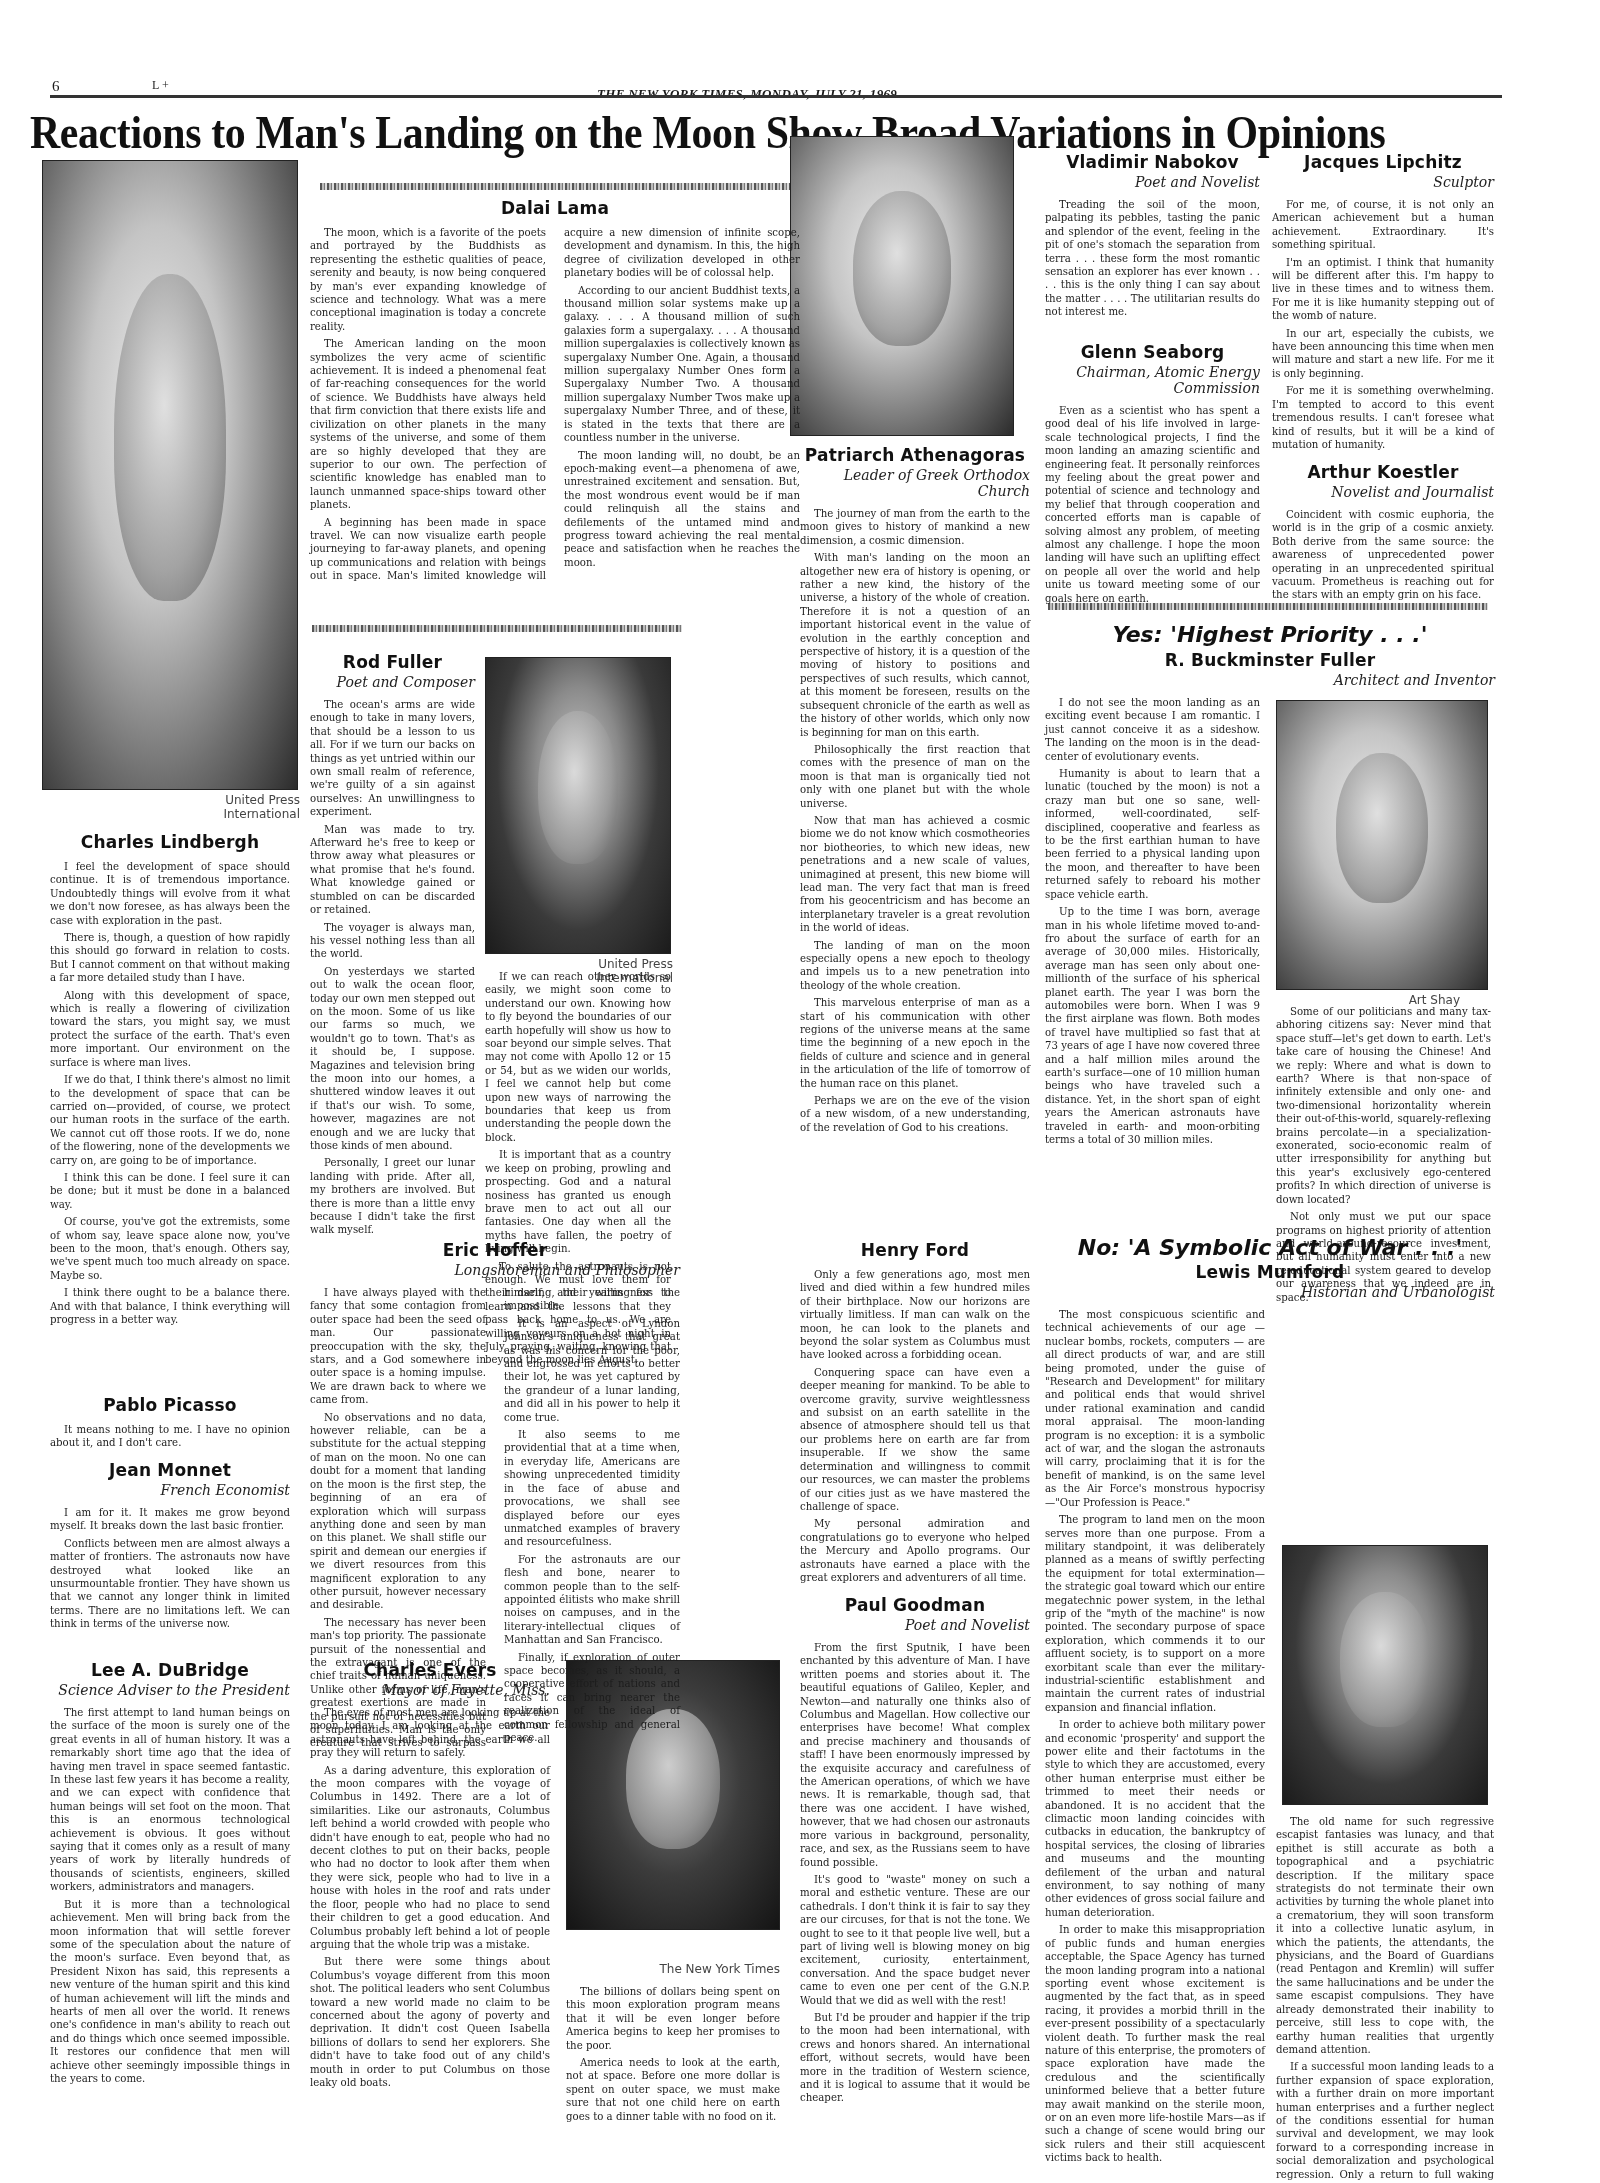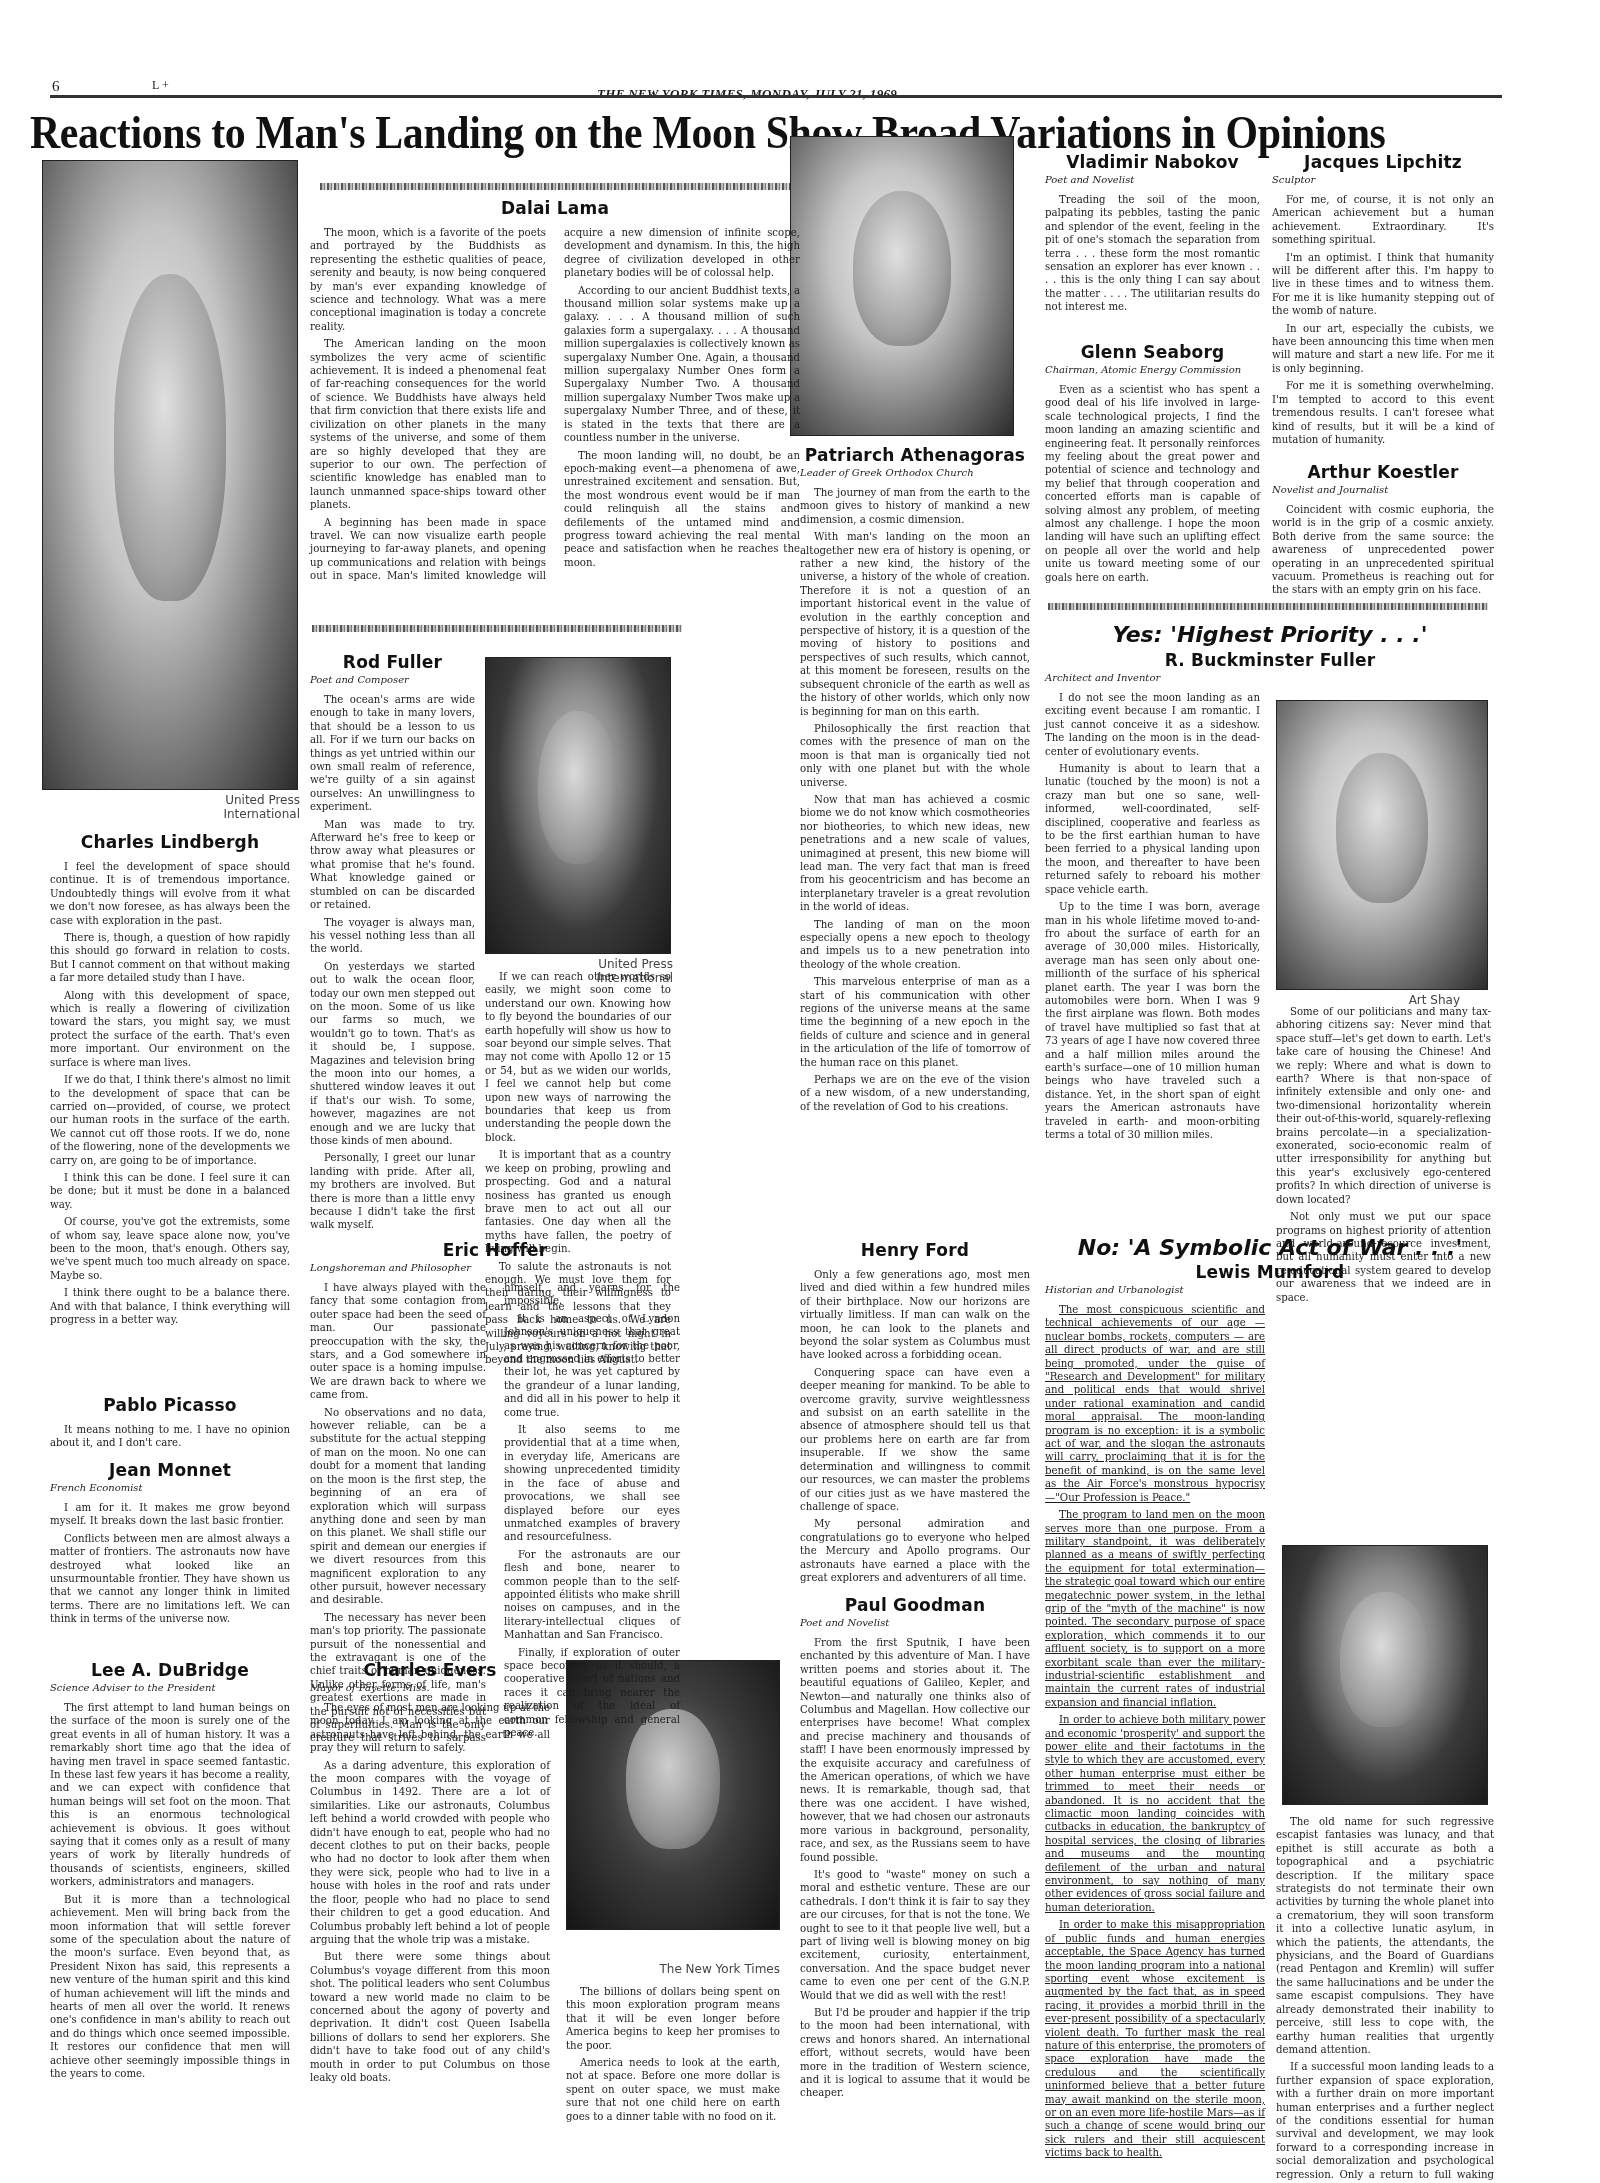--- a/index.html
+++ b/index.html
@@ -17,21 +17,21 @@
   .rule-hatch { position: absolute; height: 7px; background: repeating-linear-gradient(90deg, #555 0 2px, #bbb 2px 4px, #777 4px 5px, #ddd 5px 7px); }
 
   .photo { position: absolute; background: radial-gradient(ellipse at 50% 38%, #c9c9c9 0%, #8a8a8a 32%, #3a3a3a 62%, #1b1b1b 100%); border: 1px solid #222; }
   .photo.light { background: radial-gradient(ellipse at 45% 40%, #eeeeee 0%, #c4c4c4 35%, #6e6e6e 70%, #2b2b2b 100%); }
   .photo.dark { background: radial-gradient(ellipse at 50% 45%, #7a7a7a 0%, #3c3c3c 45%, #141414 100%); }
   .photo .face { position: absolute; left: 28%; top: 18%; width: 44%; height: 52%; border-radius: 48% 48% 44% 44%; background: radial-gradient(ellipse at 45% 40%, #dedede 0%, #9c9c9c 60%, #5a5a5a 100%); opacity: .85; }
   .credit { position: absolute; font-family: "DejaVu Sans", sans-serif; font-size: 12px; color: #444; text-align: right; }
 
   .art { position: absolute; }
   .art .name { font-family: "DejaVu Sans", sans-serif; font-weight: bold; font-size: 17px; text-align: center; letter-spacing: 0.2px; color: #111; }
-  .art .role { font-family: "DejaVu Serif", serif; font-style: italic; font-size: 10px; text-align: left; margin-top: 2px; color: #222; }
+  .art .role { font-family: "DejaVu Serif", serif; font-style: italic; font-size: 14px; text-align: right; margin-top: 2px; color: #222; }
   .art .body { margin-top: 8px; font-family: "DejaVu Serif", serif; font-size: 10.2px; line-height: 13.4px; text-align: justify; hyphens: auto; color: #1d1d1d; }
   .art .body.two-col { column-count: 2; column-gap: 18px; }
   .art .body p { text-indent: 14px; margin-bottom: 4px; }
 
   .section-head { position: absolute; font-family: "DejaVu Sans", sans-serif; font-weight: bold; font-style: italic; font-size: 22px; text-align: center; color: #111; }
 </style>
 </head>
 <body>
 
 <div class="folio">
@@ -257,21 +257,21 @@
   <div class="body" style="margin-top:0">
     <p>Some of our politicians and many tax-abhoring citizens say: Never mind that space stuff—let's get down to earth. Let's take care of housing the Chinese! And we reply: Where and what is down to earth? Where is that non-space of infinitely extensible and only one- and two-dimensional horizontality wherein their out-of-this-world, squarely-reflexing brains percolate—in a specialization-exonerated, socio-economic realm of utter irresponsibility for anything but this year's exclusively ego-centered profits? In which direction of universe is down located?</p>
     <p>Not only must we put our space programs on highest priority of attention and world-around-resource investment, but all humanity must enter into a new re-educational system geared to develop our awareness that we indeed are in space.</p>
   </div>
 </div>
 
 <div class="section-head" style="left:1045px;top:1235px;width:450px;">No: 'A Symbolic Act of War . . .'</div>
 <div class="art" style="left:1045px;top:1262px;width:450px;">
   <div class="name">Lewis Mumford</div>
   <div class="role">Historian and Urbanologist</div>
-  <div class="body" style="width:220px;text-decoration:underline;">
+  <div class="body" style="width:220px;">
     <p>The most conspicuous scientific and technical achievements of our age — nuclear bombs, rockets, computers — are all direct products of war, and are still being promoted, under the guise of "Research and Development" for military and political ends that would shrivel under rational examination and candid moral appraisal. The moon-landing program is no exception: it is a symbolic act of war, and the slogan the astronauts will carry, proclaiming that it is for the benefit of mankind, is on the same level as the Air Force's monstrous hypocrisy—"Our Profession is Peace."</p>
     <p>The program to land men on the moon serves more than one purpose. From a military standpoint, it was deliberately planned as a means of swiftly perfecting the equipment for total extermination—the strategic goal toward which our entire megatechnic power system, in the lethal grip of the "myth of the machine" is now pointed. The secondary purpose of space exploration, which commends it to our affluent society, is to support on a more exorbitant scale than ever the military-industrial-scientific establishment and maintain the current rates of industrial expansion and financial inflation.</p>
     <p>In order to achieve both military power and economic 'prosperity' and support the power elite and their factotums in the style to which they are accustomed, every other human enterprise must either be trimmed to meet their needs or abandoned. It is no accident that the climactic moon landing coincides with cutbacks in education, the bankruptcy of hospital services, the closing of libraries and museums and the mounting defilement of the urban and natural environment, to say nothing of many other evidences of gross social failure and human deterioration.</p>
     <p>In order to make this misappropriation of public funds and human energies acceptable, the Space Agency has turned the moon landing program into a national sporting event whose excitement is augmented by the fact that, as in speed racing, it provides a morbid thrill in the ever-present possibility of a spectacularly violent death. To further mask the real nature of this enterprise, the promoters of space exploration have made the credulous and the scientifically uninformed believe that a better future may await mankind on the sterile moon, or on an even more life-hostile Mars—as if such a change of scene would bring our sick rulers and their still acquiescent victims back to health.</p>
   </div>
 </div>
 <div class="art" style="left:1276px;top:1815px;width:218px;">
   <div class="body" style="margin-top:0">
     <p>The old name for such regressive escapist fantasies was lunacy, and that epithet is still accurate as both a topographical and a psychiatric description. If the military space strategists do not terminate their own activities by turning the whole planet into a crematorium, they will soon transform it into a collective lunatic asylum, in which the patients, the attendants, the physicians, and the Board of Guardians (read Pentagon and Kremlin) will suffer the same hallucinations and be under the same escapist compulsions. They have already demonstrated their inability to perceive, still less to cope with, the earthy human realities that urgently demand attention.</p>
     <p>If a successful moon landing leads to a further expansion of space exploration, with a further drain on more important human enterprises and a further neglect of the conditions essential for human survival and development, we may look forward to a corresponding increase in social demoralization and psychological regression. Only a return to full waking consciousness, with an overwhelming transfer of interest from our dehumanized technology to the human person, will suffice to bring our moonstruck nation back to earth. Meanwhile, thanks to the very triumphs of technology, the human race hovers on the edge of catastrophe.</p>

